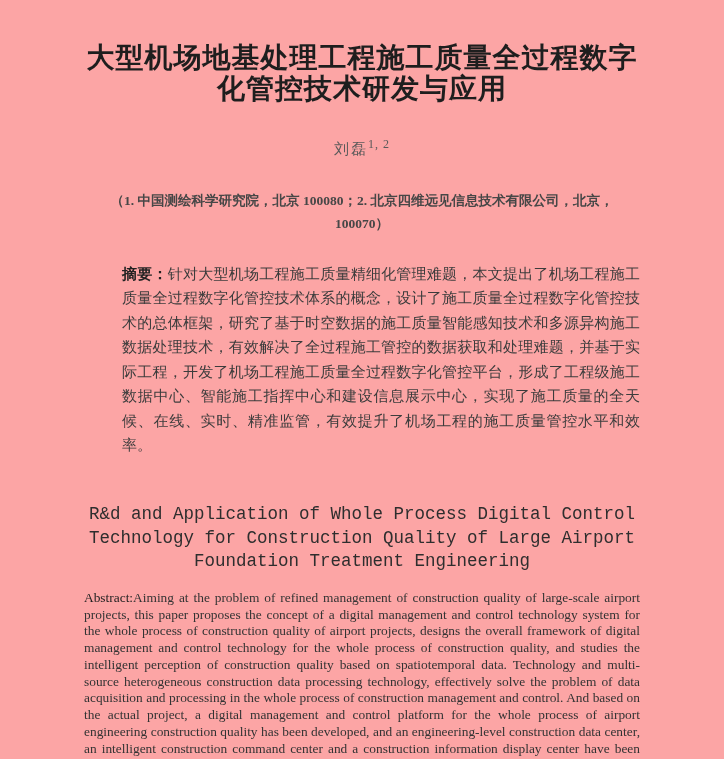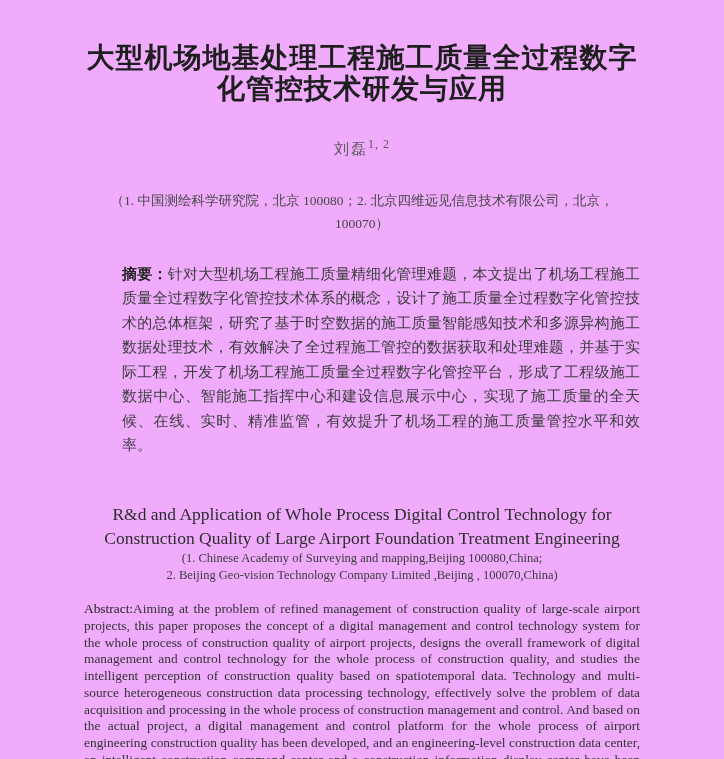--- a/index.html
+++ b/index.html
@@ -5,21 +5,21 @@
   html, body {
     margin: 0;
     padding: 0;
     background: #ffffff;
   }
   .page {
     position: relative;
     width: 724px;
     height: 759px;
     margin: 0 auto;
-    background: #f0abfc;
+    background: #fca5a5;
     overflow: hidden;
     box-sizing: border-box;
     padding: 42px 84px 0 84px;
     font-family: "Liberation Serif", "DejaVu Serif", serif;
     color: #3c3c3c;
   }
   .cn-title {
     text-align: center;
     font-family: "Liberation Sans", "DejaVu Sans", sans-serif;
     font-weight: 700;
@@ -40,20 +40,21 @@
   .cn-author sup, .en-author sup {
     font-size: 12px;
     letter-spacing: 1px;
   }
   .cn-affiliation {
     margin-top: 30px;
     text-align: center;
     font-size: 13.5px;
     line-height: 1.75;
     color: #474747;
+    font-weight: bold;
   }
   .cn-abstract {
     margin-top: 26px;
     font-size: 15px;
     line-height: 1.63;
     text-align: justify;
     color: #3c3c3c;
     margin-left: 38px;
   }
   .cn-abstract .label,
@@ -71,20 +72,21 @@
   .en-section {
     margin-top: 46px;
   }
   .en-title {
     text-align: center;
     font-size: 17.5px;
     line-height: 1.32;
     color: #2e2e2e;
     margin: 0 auto;
     max-width: 576px;
+    font-family: Liberation Mono, monospace;
   }
   .en-author {
     text-align: center;
     font-size: 13px;
     margin-top: 1px;
     color: #3c3c3c;
   }
   .en-affiliation {
     text-align: center;
     font-size: 12.5px;
@@ -120,24 +122,20 @@
   <p class="cn-abstract">
     <span class="label">摘要：</span><span>针对大型机场工程施工质量精细化管理难题，本文提出了机场工程施工质量全过程数字化管控技术体系的概念，设计了施工质量全过程数字化管控技术的总体框架，研究了基于时空数据的施工质量智能感知技术和多源异构施工数据处理技术，有效解决了全过程施工管控的数据获取和处理难题，并基于实际工程，开发了机场工程施工质量全过程数字化管控平台，形成了工程级施工数据中心、智能施工指挥中心和建设信息展示中心，实现了施工质量的全天候、在线、实时、精准监管，有效提升了机场工程的施工质量管控水平和效率。</span>
   </p>
 
 
   <div class="en-section">
 
     <h2 class="en-title" style="font-weight:400; margin:0 auto;">R&amp;d and Application of Whole Process Digital Control Technology for Construction Quality of Large Airport Foundation Treatment Engineering</h2>
 
 
-    <div class="en-affiliation">
-      <div>(1. Chinese Academy of Surveying and mapping,Beijing 100080,China;</div>
-      <div>2. Beijing Geo-vision Technology Company Limited ,Beijing , 100070,China)</div>
-    </div>
 
     <p class="en-abstract">
       <span class="label">Abstract:</span><span>Aiming at the problem of refined management of construction quality of large-scale airport projects, this paper proposes the concept of a digital management and control technology system for the whole process of construction quality of airport projects, designs the overall framework of digital management and control technology for the whole process of construction quality, and studies the intelligent perception of construction quality based on spatiotemporal data. Technology and multi-source heterogeneous construction data processing technology, effectively solve the problem of data acquisition and processing in the whole process of construction management and control. And based on the actual project, a digital management and control platform for the whole process of airport engineering construction quality has been developed, and an engineering-level construction data center, an intelligent construction command center and a construction information display center have been formed. Improve the construction quality control level and efficiency of airport engineering.</span>
     </p>
 
   </div>
 
 </div>
 
 </body></html>

